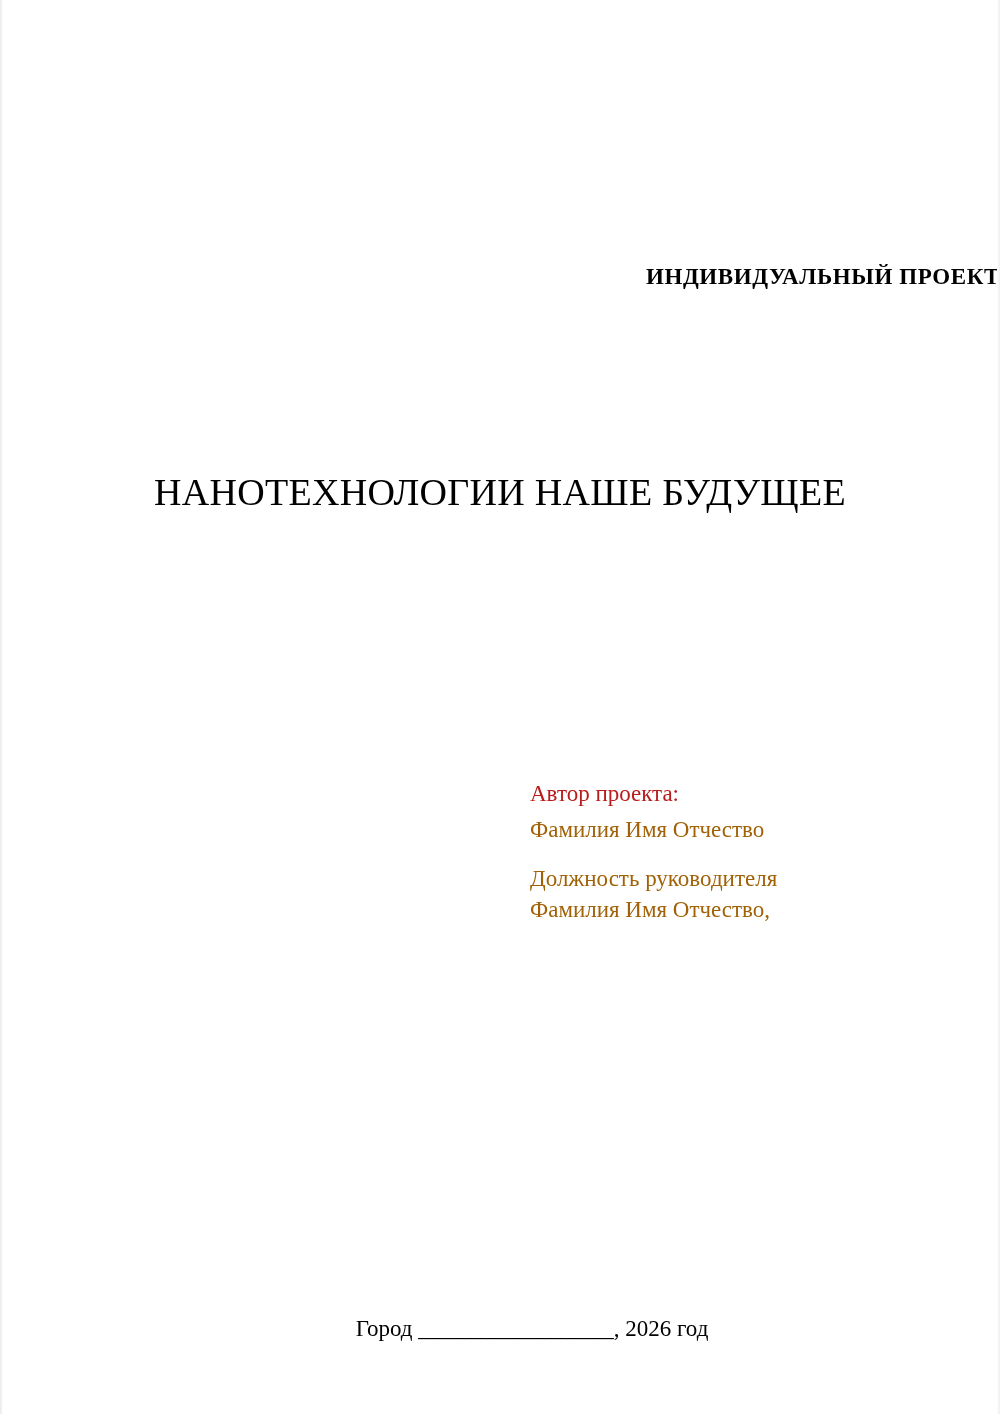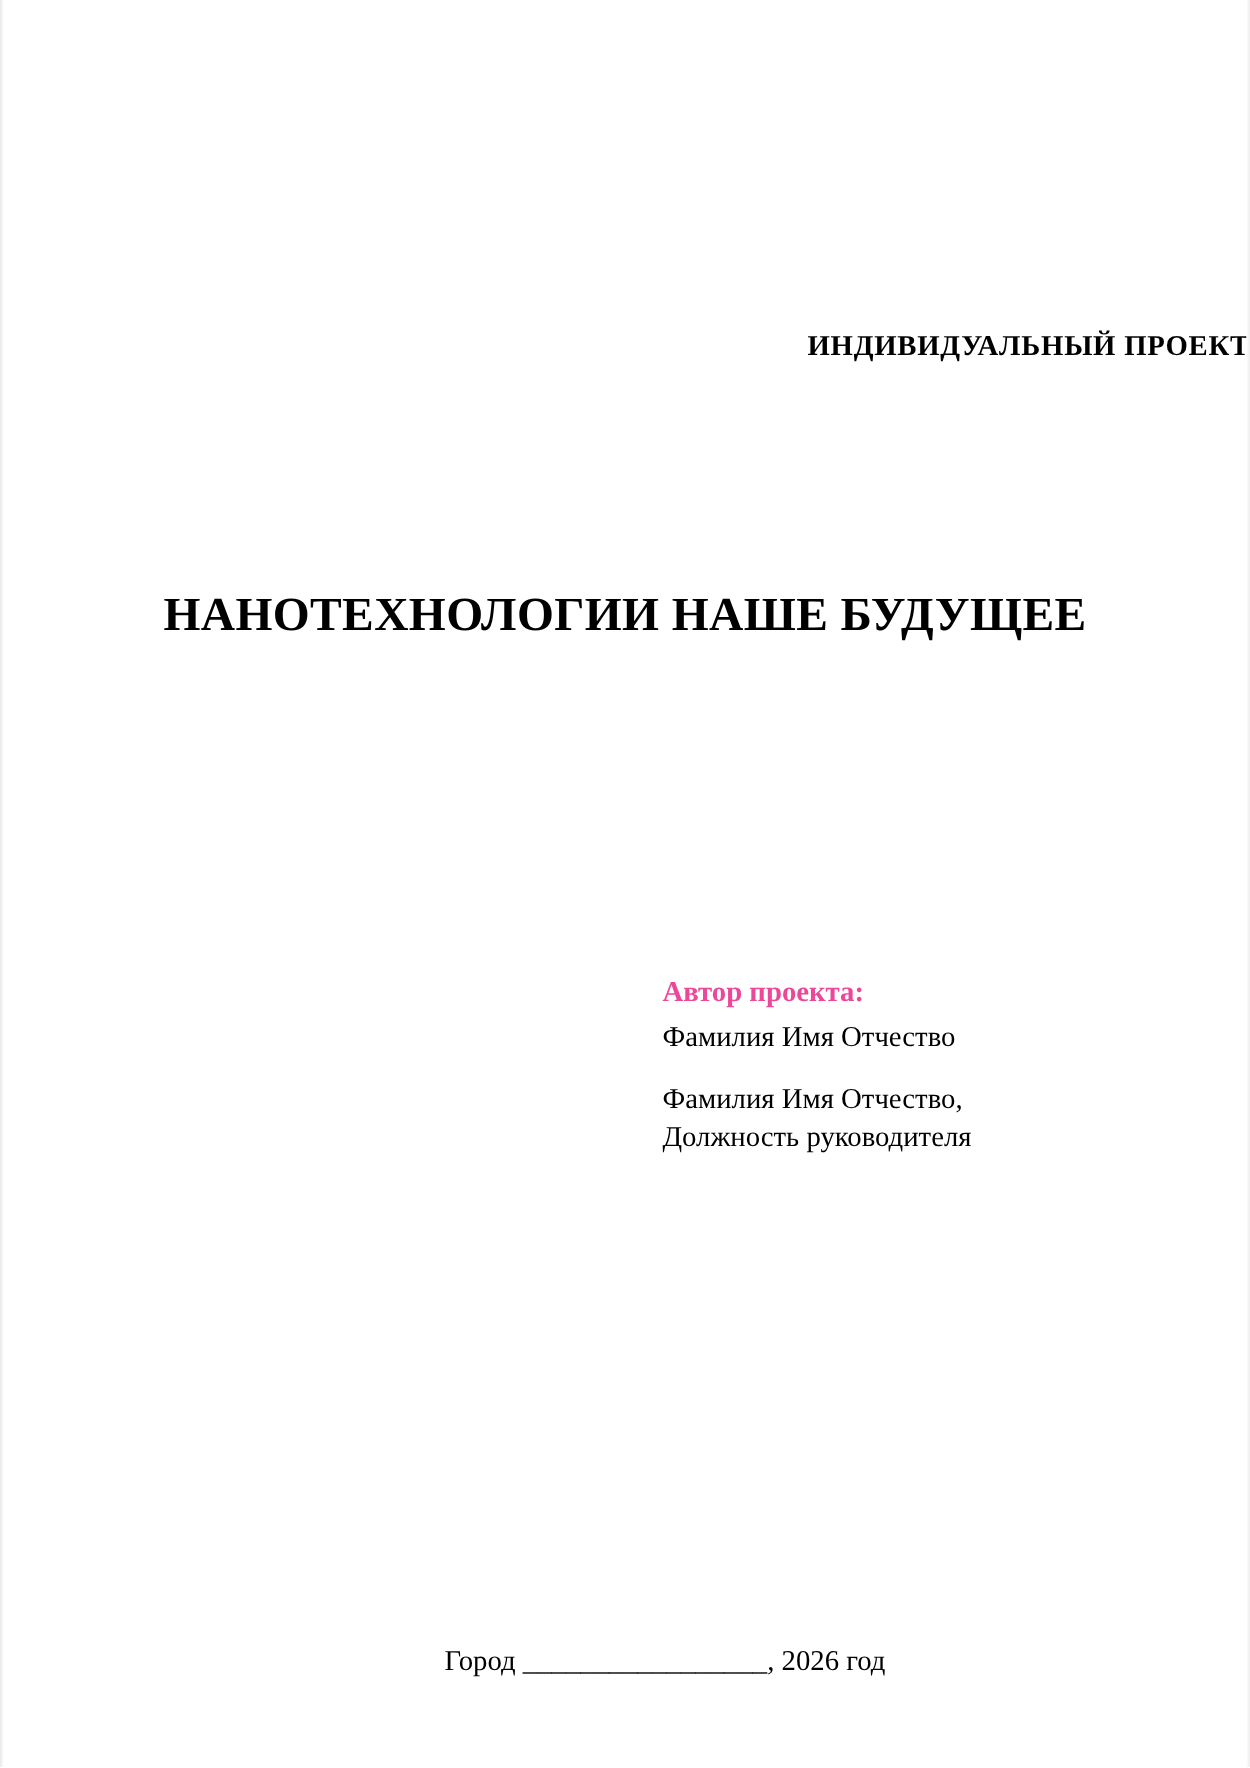--- a/index.html
+++ b/index.html
@@ -60,43 +60,43 @@
     letter-spacing: 0.6px;
   }
 
   .doc-title {
     position: absolute;
     top: 444px;
     left: 0;
     width: 100%;
     text-align: center;
     font-size: 38px;
-    font-weight: 700;
+    font-weight: 400;
     letter-spacing: 0.3px;
     line-height: 1.25;
   }
 
   .credits {
     position: absolute;
     top: 782px;
     left: 530px;
     width: 420px;
     font-size: 23px;
     line-height: 1.0;
   }
   .credits .block {
     margin-bottom: 26px;
   }
   .credits .role {
-    font-weight: 700;
-    color: #ec4899;
+    font-weight: 400;
+    color: #b91c1c;
     margin-bottom: 13px;
   }
   .credits .placeholder {
-    color: #000000;
+    color: #a16207;
     margin-bottom: 8px;
   }
   .credits .placeholder:last-child {
     margin-bottom: 0;
   }
 
   .footer {
     position: absolute;
     bottom: 72px;
     left: 0;
@@ -120,22 +120,22 @@
   <h1 class="doc-title">НАНОТЕХНОЛОГИИ НАШЕ БУДУЩЕЕ</h1>
 
   <div class="credits">
 
     <div class="block">
       <div class="role">Автор проекта:</div>
       <div class="placeholder">Фамилия Имя Отчество</div>
     </div>
 
     <div class="block">
+      <div class="placeholder">Должность руководителя</div>
       <div class="placeholder">Фамилия Имя Отчество,</div>
-      <div class="placeholder">Должность руководителя</div>
     </div>
 
   </div>
 
   <div class="footer">
     <span class="line">Город _________________, 2026 год</span>
   </div>
 
 </div>
 

